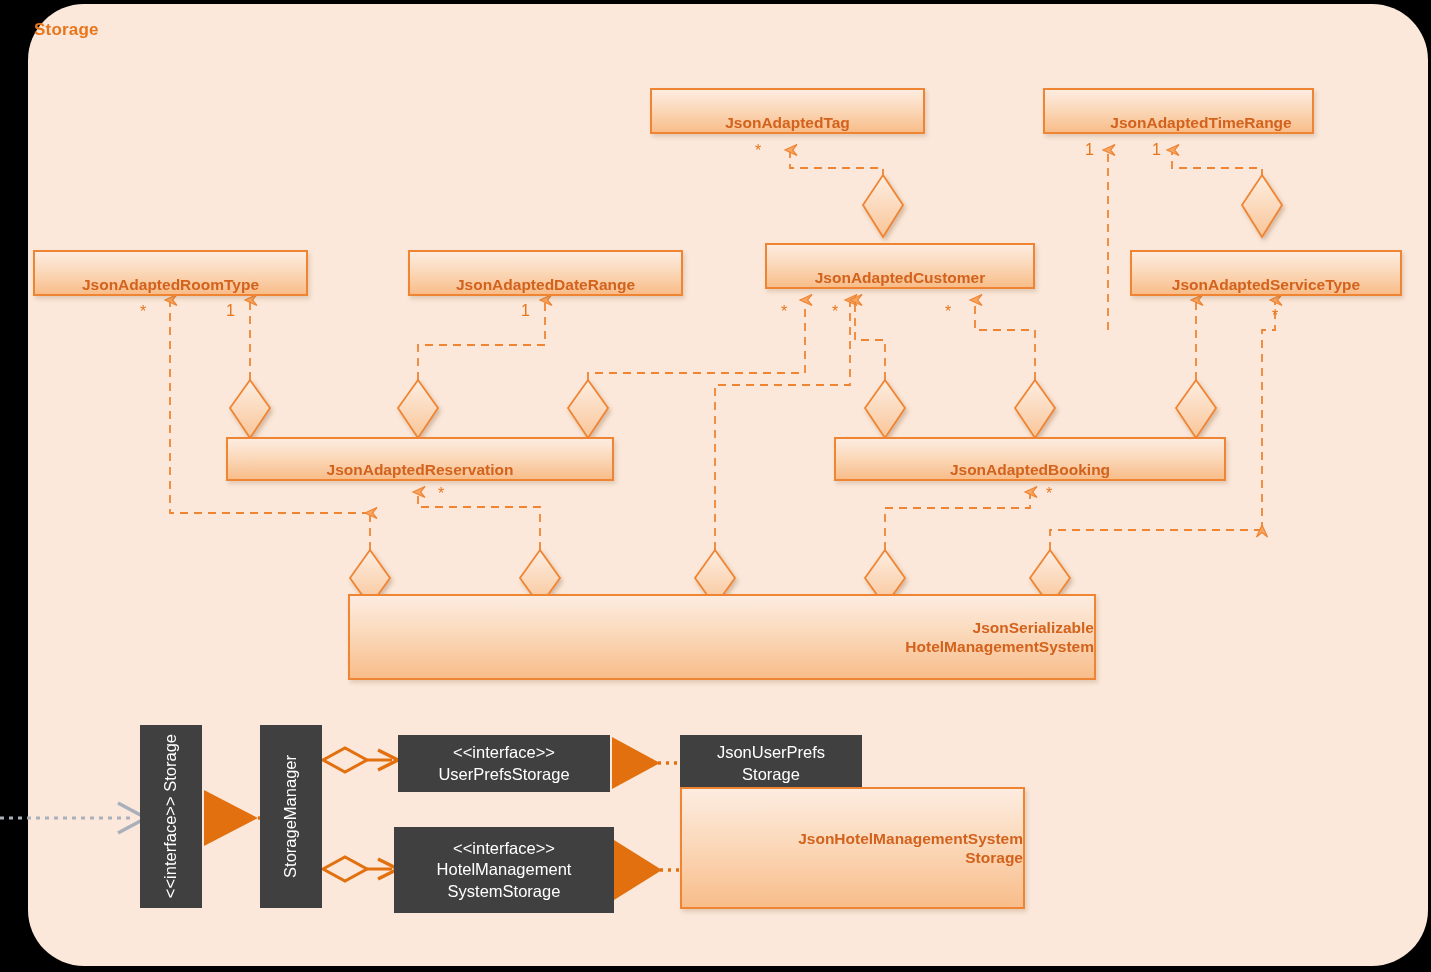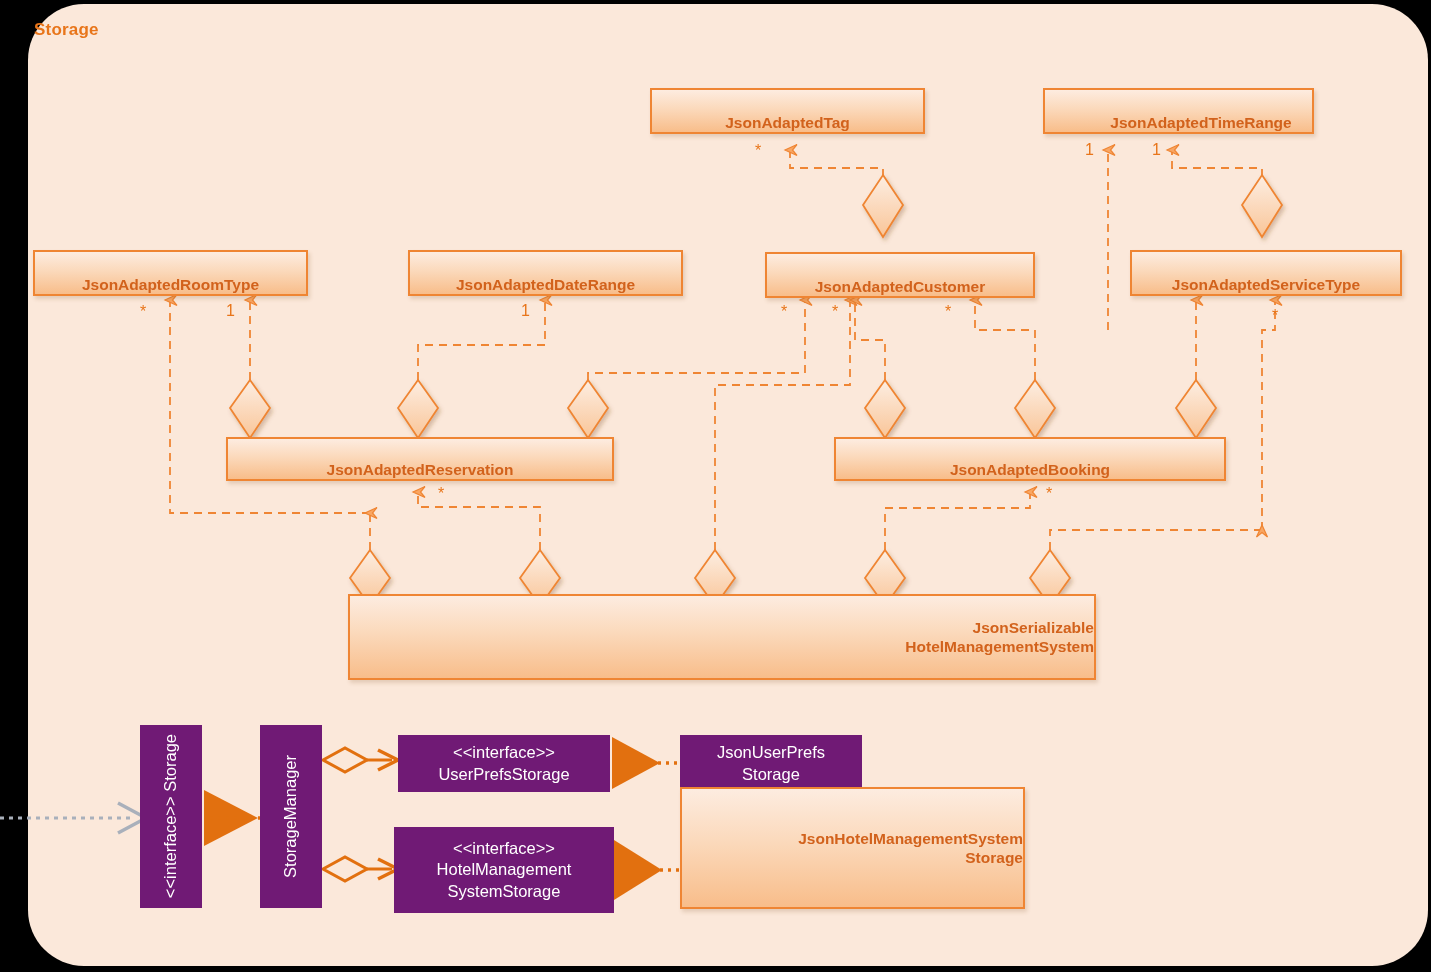--- a/index.html
+++ b/index.html
@@ -9,21 +9,21 @@
          background:#fbe8da;border-radius:56px;overflow:hidden;}
   #svg{position:absolute;left:0;top:0;width:1431px;height:972px;}
   .pkg-title{position:absolute;left:34px;top:20px;font-size:17px;font-weight:bold;
              color:#e8751a;letter-spacing:.2px;}
   .cls{position:absolute;box-sizing:border-box;border:2px solid #ef8533;
        background:linear-gradient(to bottom,#fdece0 0%,#fbd9bb 45%,#f8bd8a 100%);
        color:#d2621c;font-weight:bold;font-size:15.5px;
        display:flex;align-items:flex-end;justify-content:center;text-align:center;
        line-height:1.25;box-shadow:2px 3px 4px rgba(120,70,20,.18);}
   .cls span{display:block;}
-  .solid{position:absolute;box-sizing:border-box;background:#701a75;color:#fff;
+  .solid{position:absolute;box-sizing:border-box;background:#404040;color:#fff;
          font-weight:normal;font-size:16.5px;display:flex;align-items:center;
          justify-content:center;text-align:center;line-height:1.28;border:none;}
   .vert{writing-mode:vertical-rl;transform:rotate(180deg);}
   .mult{position:absolute;font-size:16px;color:#e8751a;font-weight:normal;}
 </style>
 </head>
 <body>
 
 <div id="stage">
   <div id="frame"></div>
@@ -103,21 +103,21 @@
   <div class="cls" style="left:1043px;top:88px;width:271px;height:46px;padding-left:45px;">
     <span>JsonAdaptedTimeRange</span>
   </div>
 
   <div class="cls" style="left:33px;top:250px;width:275px;height:46px;">
     <span>JsonAdaptedRoomType</span>
   </div>
   <div class="cls" style="left:408px;top:250px;width:275px;height:46px;">
     <span>JsonAdaptedDateRange</span>
   </div>
-  <div class="cls" style="left:765px;top:252px;width:270px;height:46px;">
+  <div class="cls" style="left:765px;top:243px;width:270px;height:46px;">
     <span>JsonAdaptedCustomer</span>
   </div>
   <div class="cls" style="left:1130px;top:250px;width:272px;height:46px;">
     <span>JsonAdaptedServiceType</span>
   </div>
 
   <div class="cls" style="left:226px;top:437px;width:388px;height:44px;">
     <span>JsonAdaptedReservation</span>
   </div>
   <div class="cls" style="left:834px;top:437px;width:392px;height:44px;">

